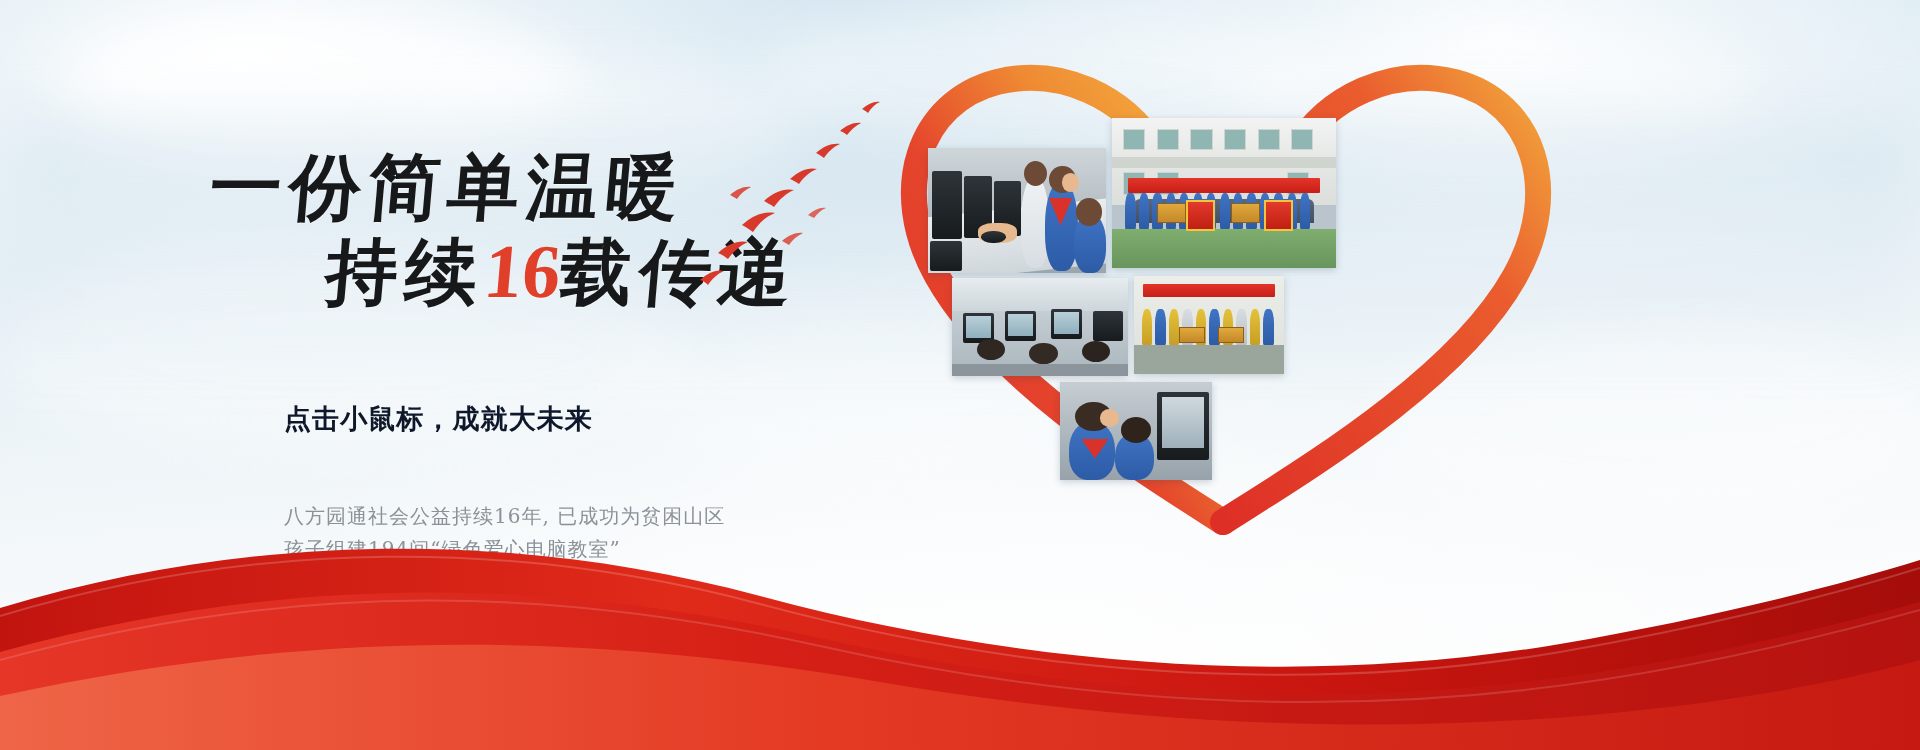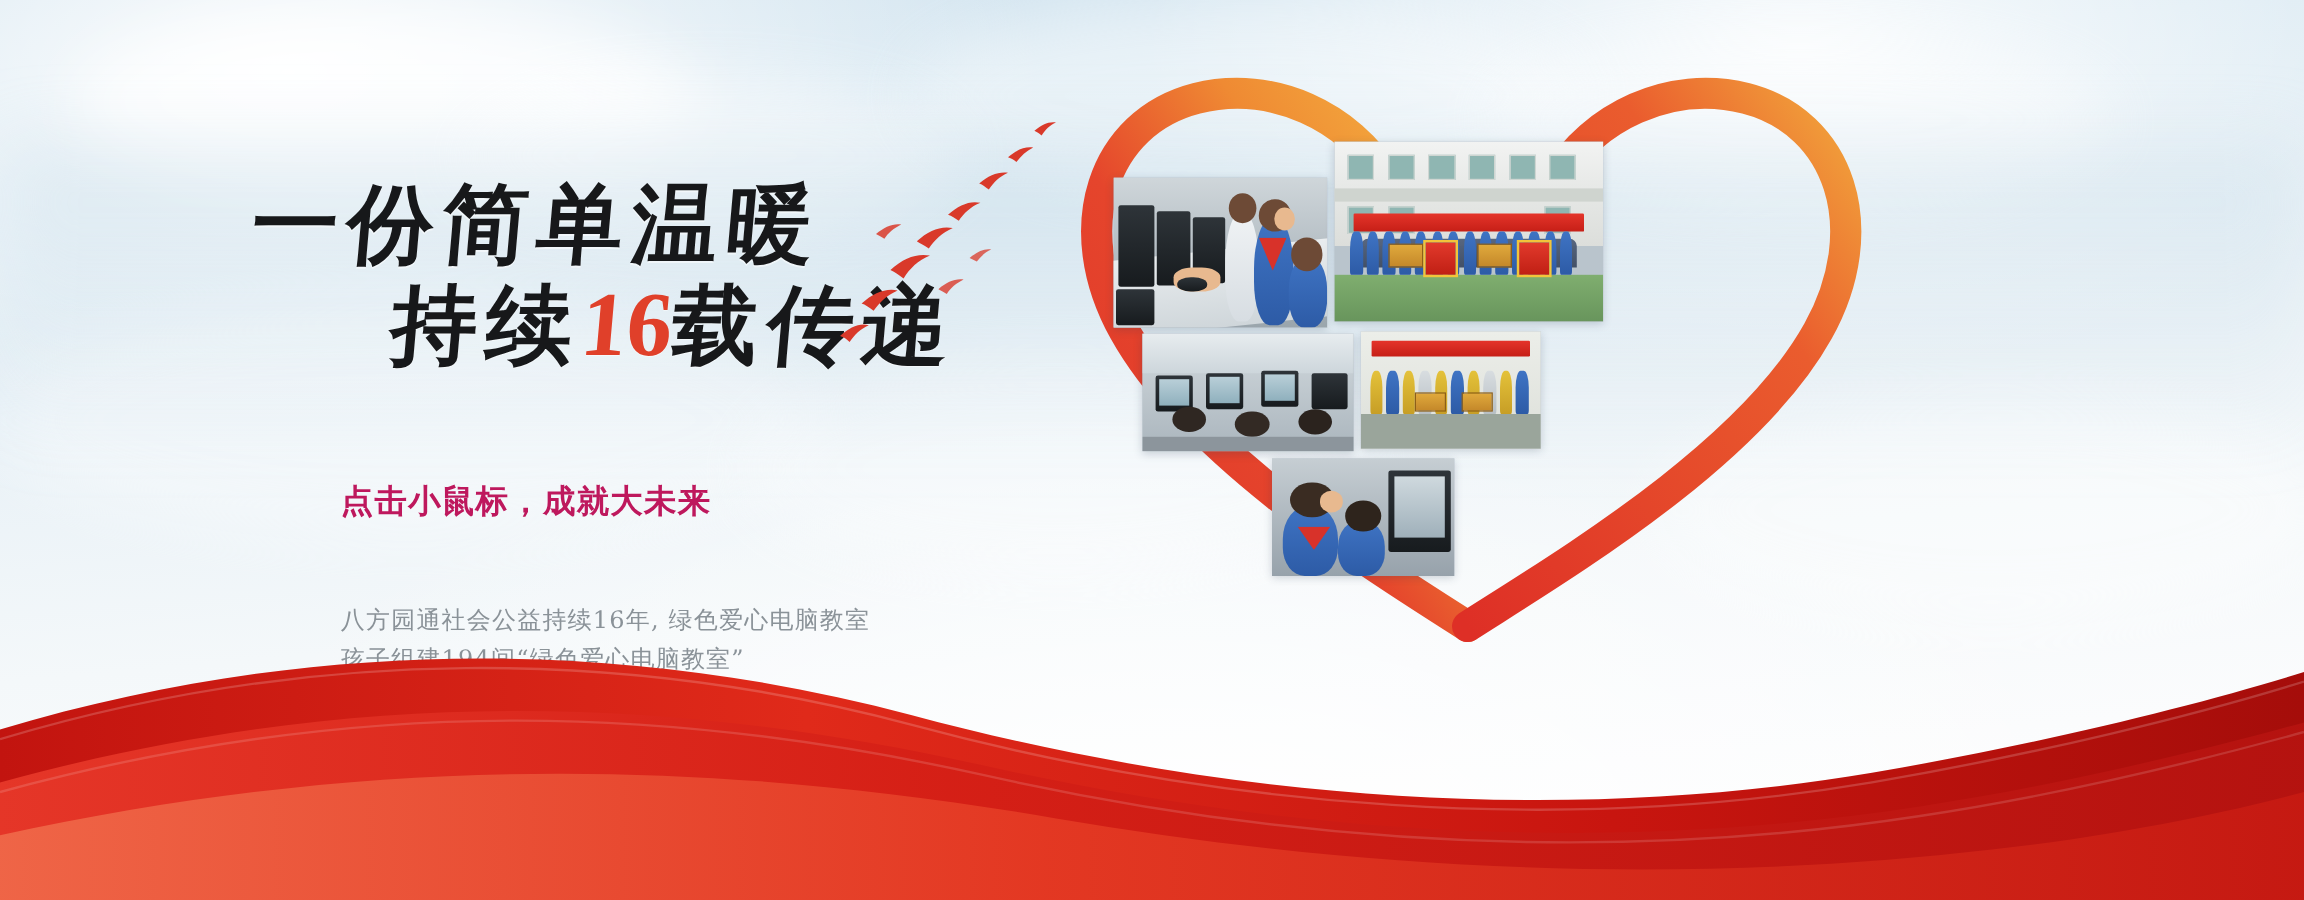--- a/index.html
+++ b/index.html
@@ -42,21 +42,21 @@
     text-shadow:0 1px 0 rgba(255,255,255,.5);
   }
   .hl1{font-size:72px;line-height:84px;transform:skewX(-5deg);}
   .hl2{font-size:72px;line-height:84px;margin-left:116px;transform:skewX(-5deg);}
   .num16{color:#e0402a;font-family:"Liberation Serif","DejaVu Serif",serif;
          font-weight:700;letter-spacing:0;font-size:76px;}
 
   
   .slogan{position:absolute;left:284px;top:400px;}
   .slogan div{
-    font-size:27px;line-height:38px;color:#be185d;font-weight:700;
+    font-size:27px;line-height:38px;color:#0f172a;font-weight:700;
     letter-spacing:.04em;white-space:nowrap;
     font-family:"DejaVu Sans","Liberation Sans",sans-serif;
   }
 
   
   .body-copy{position:absolute;left:284px;top:500px;}
   .body-copy div{
     font-size:20px;line-height:33px;color:#8a9298;letter-spacing:.05em;
     white-space:nowrap;
     font-family:"DejaVu Serif","Liberation Serif",serif;
@@ -146,21 +146,21 @@
         <path d="M118,140 c6,-5 12,-8 18,-7 -5,2 -9,6 -12,10 -2,-1 -4,-2 -6,-3z" opacity=".75"></path>
       </g>
     </svg>
   </div>
 
   <div class="slogan">
     <div>点击小鼠标，成就大未来</div>
   </div>
 
   <div class="body-copy">
-    <div>八方园通社会公益持续16年, 绿色爱心电脑教室</div>
+    <div>八方园通社会公益持续16年, 已成功为贫困山区</div>
     <div>孩子组建194间“绿色爱心电脑教室”</div>
   </div>
 
   <div class="heart-wrap">
     <svg viewBox="0 0 760 520" xmlns="http://www.w3.org/2000/svg">
       <defs>
         <linearGradient id="hg" x1="0" y1="1" x2="1" y2="0">
           <stop offset="0%" stop-color="#e0342a"></stop>
           <stop offset="42%" stop-color="#e5452c"></stop>
           <stop offset="68%" stop-color="#ef8a33"></stop>

